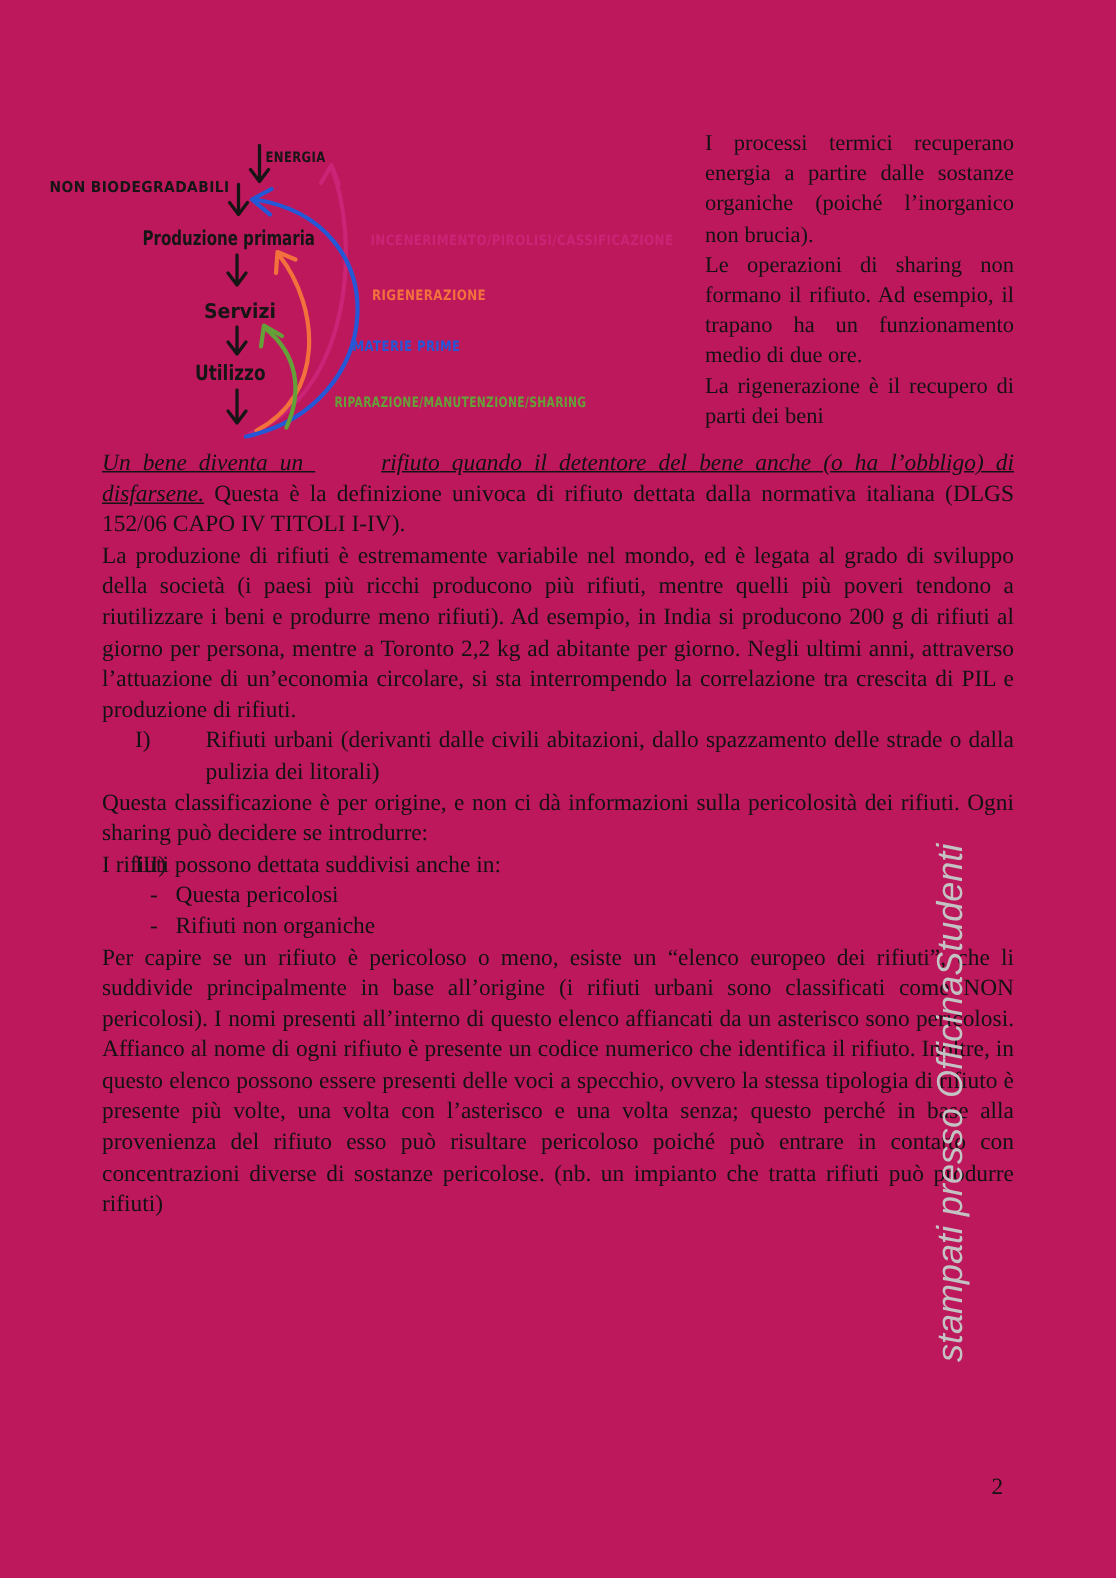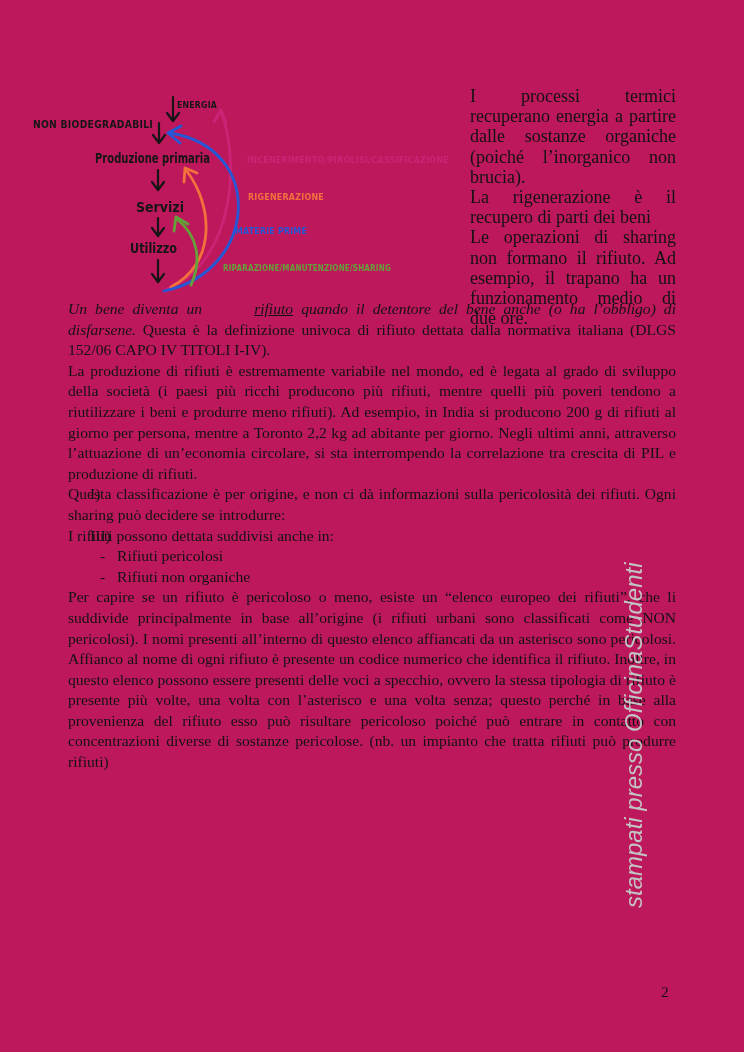--- a/index.html
+++ b/index.html
@@ -12,30 +12,30 @@
     font-family:"Liberation Serif", serif;
     color:#121212;
   }
   
   .diagram{position:absolute;left:28px;top:88px;width:430px;height:212px;}
   .hand{font-family:"DejaVu Sans", sans-serif;font-weight:bold;}
   .hand-caps{font-family:"DejaVu Sans", sans-serif;font-weight:bold;letter-spacing:.3px;}
   
   .side-notes{
     position:absolute;left:470px;top:86px;width:206px;
-    font-size:18px;line-height:20.2px;text-align:justify;
+    font-size:15px;line-height:20.2px;text-align:justify;
   }
   .side-notes p{margin:0;}
   
   .body-text{
     position:absolute;left:68px;top:299px;width:608px;
     font-size:15.6px;line-height:20.6px;text-align:justify;
   }
   .body-text p{margin:0;}
-  .ital{font-style:italic;}
+  .ital{font-style:italic;text-decoration:underline;}
   .uline{text-decoration:underline;margin-left:44px;}
   .roman-item{position:relative;padding-left:69px;text-align:justify;}
   .roman-item .marker{position:absolute;left:22px;}
   .dash-item{position:relative;padding-left:49px;}
   .dash-item .marker{position:absolute;left:32px;}
   
   .watermark{
     position:absolute;left:620px;top:908px;
     transform:rotate(-90deg);transform-origin:0 0;
     white-space:nowrap;
@@ -96,43 +96,44 @@
 
     <g fill="none" stroke-width="2.8" stroke-linecap="round" stroke-linejoin="round" stroke="#64a138">
       <path d="M163 197 C 174 172, 170 148, 149 131"></path>
       <path d="M146 143 L148 129 L160 136"></path>
     </g>
     <text class="hand-caps" x="195" y="183" font-size="9.5" textLength="168" lengthAdjust="spacingAndGlyphs" fill="#64a138">RIPARAZIONE/MANUTENZIONE/SHARING</text>
   </svg>
 
   <div class="side-notes">
     <p>I processi termici recuperano energia a partire dalle sostanze organiche (poiché l’inorganico non brucia).</p>
+    <p>Le operazioni di sharing non formano il rifiuto. Ad esempio, il trapano ha un funzionamento medio di due ore.</p>
     <p>La rigenerazione è il recupero di parti dei beni</p>
-    <p>Le operazioni di sharing non formano il rifiuto. Ad esempio, il trapano ha un funzionamento medio di due ore.</p>
   </div>
 
   <div class="body-text">
     <p><span class="ital">Un bene diventa un </span><span class="ital uline">rifiuto</span><span class="ital"> quando il detentore del bene anche (o ha l’obbligo) di disfarsene.</span><span> Questa è la definizione univoca di rifiuto dettata dalla normativa italiana (DLGS 152/06 CAPO IV TITOLI I-IV).</span></p>
     <p>La produzione di rifiuti è estremamente variabile nel mondo, ed è legata al grado di sviluppo della società (i paesi più ricchi producono più rifiuti, mentre quelli più poveri tendono a riutilizzare i beni e produrre meno rifiuti). Ad esempio, in India si producono 200 g di rifiuti al giorno per persona, mentre a Toronto 2,2 kg ad abitante per giorno. Negli ultimi anni, attraverso l’attuazione di un’economia circolare, si sta interrompendo la correlazione tra crescita di PIL e produzione di rifiuti.</p>
 
     <div class="roman-item">
       <span class="marker">I)</span>
+      <span>Rifiuti urbani (derivanti dalle civili abitazioni, dallo spazzamento delle strade o dalla pulizia dei litorali)</span>
     </div>
 
     <p>Questa classificazione è per origine, e non ci dà informazioni sulla pericolosità dei rifiuti. Ogni sharing può decidere se introdurre:</p>
 
     <div class="roman-item">
       <span class="marker">III)</span>
     </div>
 
     <p>I rifiuti possono dettata suddivisi anche in:</p>
 
     <div class="dash-item">
       <span class="marker">-</span>
-      <span>Rifiuti pericolosi</span>
+      <span>Questa pericolosi</span>
     </div>
     <div class="dash-item">
       <span class="marker">-</span>
       <span>Rifiuti non organiche</span>
     </div>
 
     <p>Per capire se un rifiuto è pericoloso o meno, esiste un “elenco europeo dei rifiuti”, che li suddivide principalmente in base all’origine (i rifiuti urbani sono classificati come NON pericolosi). I nomi presenti all’interno di questo elenco affiancati da un asterisco sono pericolosi. Affianco al nome di ogni rifiuto è presente un codice numerico che identifica il rifiuto. Inoltre, in questo elenco possono essere presenti delle voci a specchio, ovvero la stessa tipologia di rifiuto è presente più volte, una volta con l’asterisco e una volta senza; questo perché in base alla provenienza del rifiuto esso può risultare pericoloso poiché può entrare in contatto con concentrazioni diverse di sostanze pericolose. (nb. un impianto che tratta rifiuti può produrre rifiuti)</p>
   </div>
 
   <div class="watermark">stampati presso OfficinaStudenti</div>

